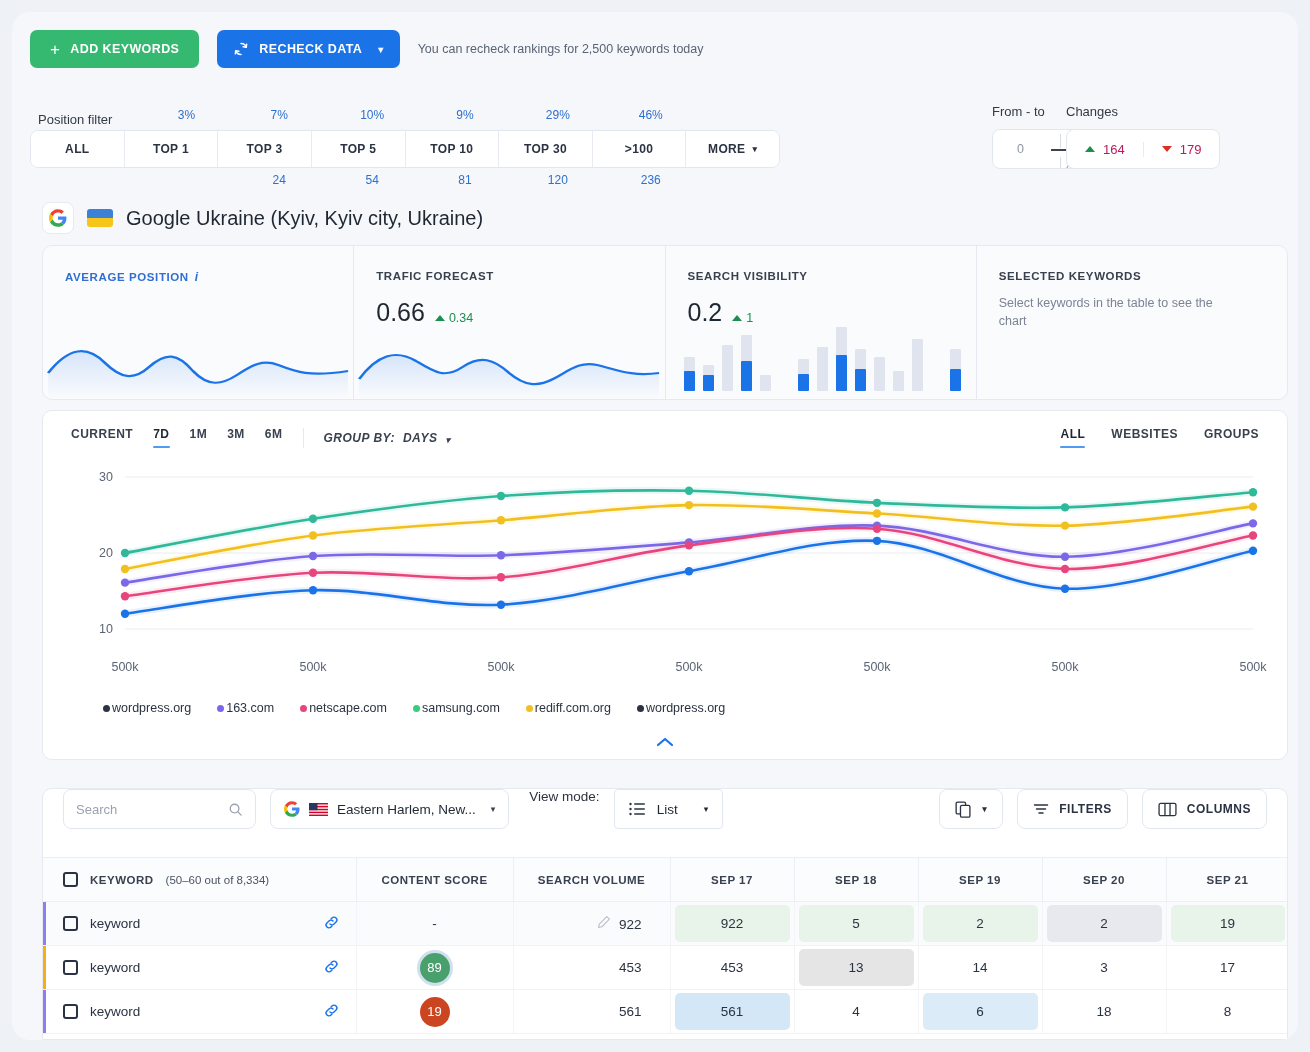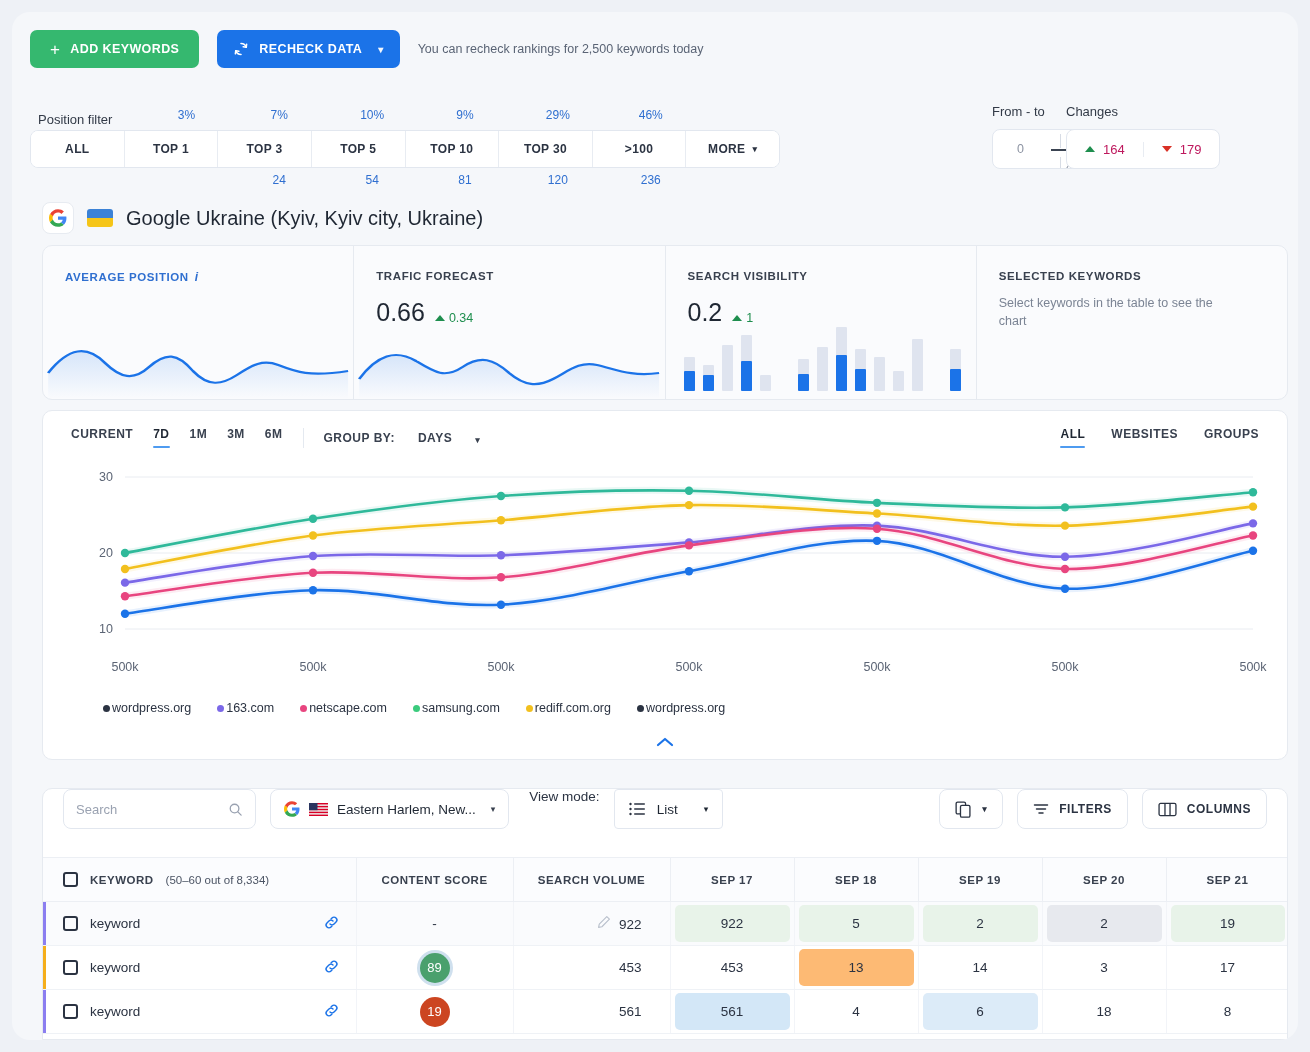--- a/index.html
+++ b/index.html
@@ -112,21 +112,21 @@
   
   .chartpanel {
     position:absolute; left:30px; top:398px; width:1246px; height:350px;
     background:#fff; border:1px solid #e6eaf0; border-radius:10px;
   }
   .ct-left { position:absolute; left:28px; top:16px; display:flex; align-items:center; gap:20px; }
   .ct-item { font-size:12px; font-weight:700; letter-spacing:.5px; color:#39414f; cursor:pointer; position:relative; padding-bottom:7px; }
   .ct-item.active { color:#1f2733; }
   .ct-item.active:after { content:""; position:absolute; left:0; right:0; bottom:0; height:2.5px; background:#4e9bf0; border-radius:2px; }
   .ct-div { width:1px; height:20px; background:#e4e9f0; }
-  .ct-groupby { font-size:12px; font-weight:700; letter-spacing:.5px; color:#39414f; display:flex; align-items:flex-end; gap:23px; }
+  .ct-groupby { font-size:12px; font-weight:700; letter-spacing:.5px; color:#39414f; display:flex; align-items:flex-end; gap:8px;font-style:italic; }
   .ct-right { position:absolute; right:28px; top:16px; display:flex; align-items:center; gap:26px; }
   .yaxis-title {
     position:absolute; left:48px; top:498px;
     font-size:10.5px; letter-spacing:1.2px; color:#5c6575;
     transform:rotate(-90deg); transform-origin:left top; white-space:nowrap;
   }
   .collapse { position:absolute; left:0; right:0; bottom:8px; text-align:center; color:#1b73e8; font-size:16px; cursor:pointer; }
   .legend { position:absolute; left:60px; bottom:44px; display:flex; align-items:center; gap:26px; }
   .lg { display:flex; align-items:center; gap:2px; font-size:12.5px; color:#2b3342; cursor:pointer; }
   .lgdot { width:7px; height:7px; border-radius:50%; }
@@ -173,21 +173,21 @@
   tbody tr.shaded td { background:#fafbfd; }
   .kwcell { display:flex; align-items:center; gap:12px; }
   .chk { width:15px; height:15px; border:2px solid #2b3342; border-radius:3px; display:inline-block; flex:none; cursor:pointer; }
   .chk.hdr { border-color:#2b3342; }
   .linkico { position:absolute; right:16px; top:50%; transform:translateY(-50%); color:#1b73e8; cursor:pointer; }
   .score { width:30px; height:30px; border-radius:50%; display:inline-flex; align-items:center; justify-content:center; color:#fff; font-size:13px; }
   .score.good { background:#4aa06d; box-shadow:0 0 0 3px #cfe0ee; }
   .score.bad { background:#cc4521; }
   .cellbox { position:absolute; inset:3px 4px; border-radius:5px; display:flex; align-items:center; justify-content:center; }
   .bg-green { background:#e8f3e9; }
-  .bg-green-l { background:#fdba74; }
+  .bg-green-l { background:#e5e5e5; }
   .bg-grey { background:#e7e9ee; }
   .bg-blue { background:#d3e7f7; }
   .bg-blue-l { background:#dcebf8; }
   .rowbar { position:absolute; left:0; top:0; bottom:0; width:3px; }
   .pencil { color:#b9c0cc; margin-right:8px; }
 </style>
 </head>
 <body>
 
 <div class="page">

